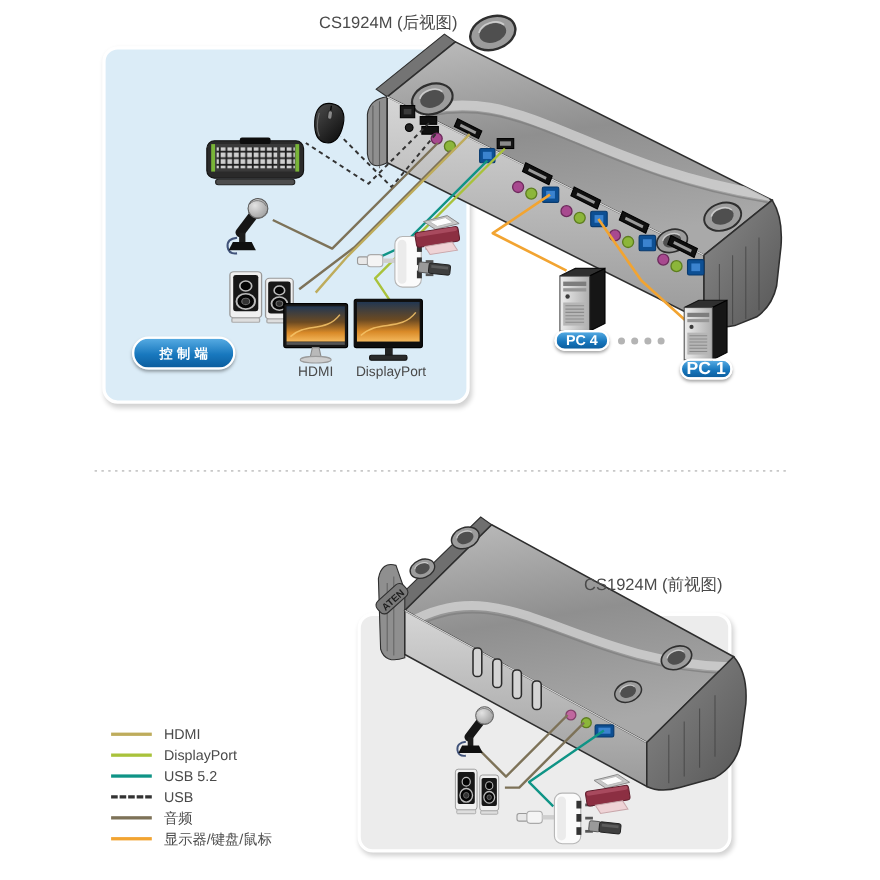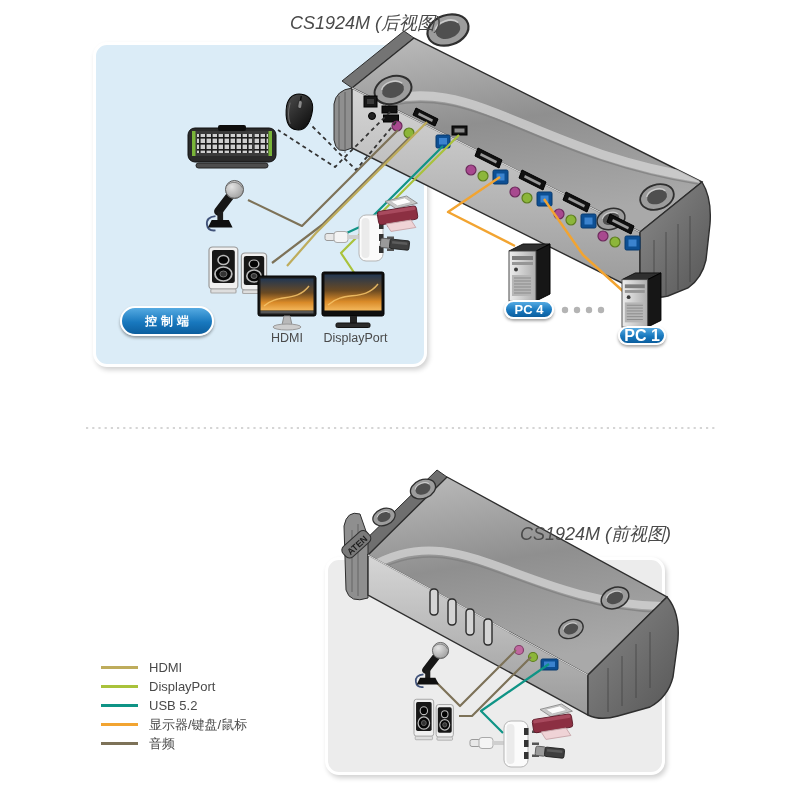--- a/index.html
+++ b/index.html
@@ -3,21 +3,21 @@
 <meta charset="utf-8">
 <style>
   html,body{margin:0;padding:0;background:#fff;}
   body{width:800px;height:800px;position:relative;overflow:hidden;
        font-family:"Liberation Sans","DejaVu Sans",sans-serif;}
   .box{position:absolute;border:3px solid #fff;border-radius:14px;
        box-shadow:2px 3px 5px rgba(0,0,0,.18);}
   #console-box{left:93px;top:42px;width:328px;height:319px;background:var(--c-console_box_bg,#dbecf7);}
   #front-box{left:325px;top:557px;width:334px;height:212px;background:var(--c-front_box_bg,#ececec);}
   svg.layer{position:absolute;left:0;top:0;}
-  .title{position:absolute;font-size:18px;color:var(--c-title_text,#4a4a4a);white-space:nowrap;font-style:italic;}
+  .title{position:absolute;font-size:15px;color:var(--c-title_text,#4a4a4a);white-space:nowrap;}
   .mon-label{position:absolute;font-size:12.5px;color:var(--c-title_text,#4a4a4a);text-align:center;}
   .pill{position:absolute;display:flex;align-items:center;justify-content:center;
         color:#fff;font-weight:bold;white-space:nowrap;
         background:linear-gradient(180deg,#55aae2 0%,var(--c-accent_blue,#1878be) 55%,#0c5e9e 100%);
         border:2px solid #fff;border-radius:99px;box-shadow:0 2px 3px rgba(0,0,0,.35);}
   #console-pill{left:120px;top:306px;width:86px;height:26px;font-size:12px;letter-spacing:4px;padding-left:4px;}
   #pc4-pill{left:504px;top:300px;width:46px;height:15px;font-size:13px;text-align:center;}
   #pc1-pill{left:618px;top:326px;width:44px;height:15px;font-size:16px;}
   .legend{position:absolute;left:101px;top:658px;}
   .lrow{display:flex;align-items:center;height:19px;}
@@ -308,21 +308,21 @@
   </g>
 
   <use href="#mic" transform="translate(415,642) scale(0.85)"></use>
   <use href="#spk" transform="translate(414,694) scale(0.82,0.88)"></use>
   <use href="#hub" transform="translate(470,724)"></use>
   <use href="#printer" transform="translate(531,704) scale(0.9)"></use>
   <use href="#usbdrive" transform="translate(536,746) scale(0.85)"></use>
 </svg>
 
 <div class="title" style="left:290px;top:11px;">CS1924M (后视图)</div>
-<div class="title" style="left:520px;top:522px;">CS1924M (前视图)</div>
+<div class="title" style="left:531px;top:522px;">CS1924M (前视图)</div>
 
 <div class="mon-label" style="left:262px;top:331px;width:50px;">HDMI</div>
 <div class="mon-label" style="left:318px;top:331px;width:75px;">DisplayPort</div>
 
 <div id="console-pill" class="pill">控制端</div>
 <div id="pc4-pill" class="pill">PC 4</div>
 <div id="pc1-pill" class="pill">PC 1</div>
 
 <div class="legend">
   <div class="lrow">
@@ -331,20 +331,24 @@
   </div>
   <div class="lrow">
     <span class="sw" style="border-top-color:var(--c-displayport,#a9c23b)"></span>
     <span class="ltext">DisplayPort</span>
   </div>
   <div class="lrow">
     <span class="sw" style="border-top-color:var(--c-usb3,#0f9486)"></span>
     <span class="ltext">USB 5.2</span>
   </div>
   <div class="lrow">
+    <span class="sw dash" style="border-top-color:var(--c-usb,#333)"></span>
+    <span class="ltext">USB</span>
+  </div>
+  <div class="lrow">
+    <span class="sw" style="border-top-color:var(--c-audio,#7d7258)"></span>
+    <span class="ltext">音频</span>
+  </div>
+  <div class="lrow">
     <span class="sw" style="border-top-color:var(--c-kvm,#f2a431)"></span>
     <span class="ltext">显示器/键盘/鼠标</span>
   </div>
-  <div class="lrow">
-    <span class="sw" style="border-top-color:var(--c-audio,#7d7258)"></span>
-    <span class="ltext">音频</span>
-  </div>
 </div>
 
 </body></html>

